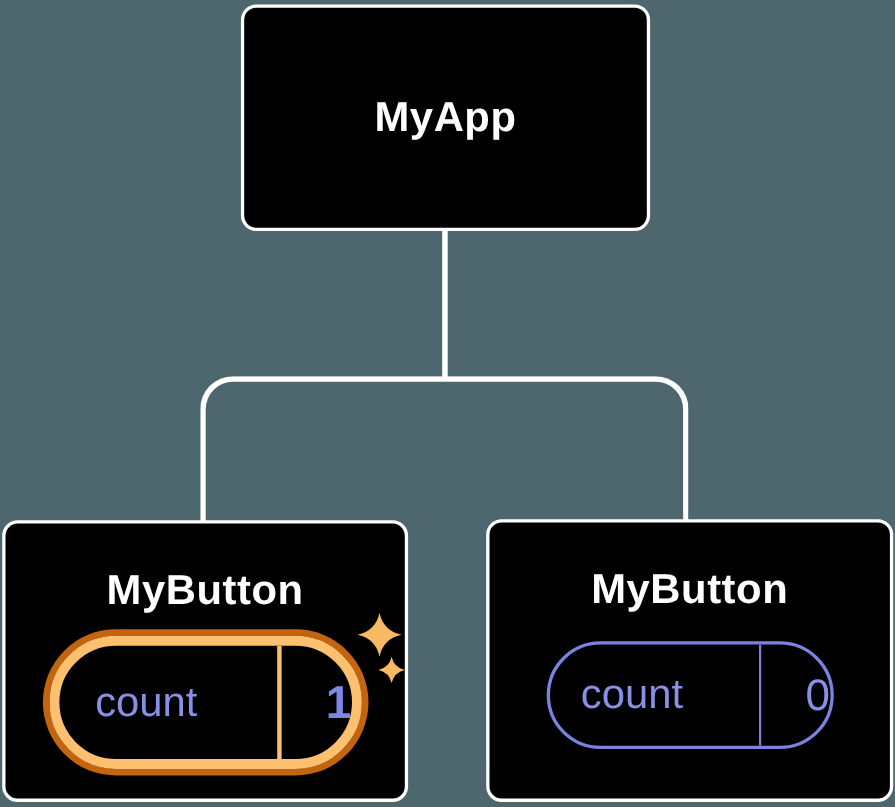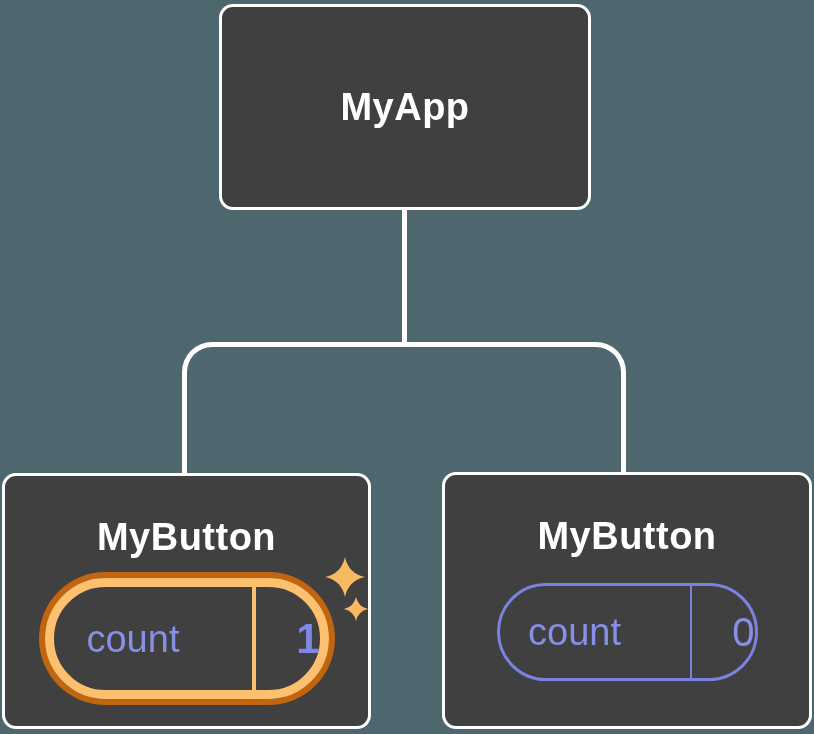--- a/index.html
+++ b/index.html
@@ -12,21 +12,21 @@
     position: relative;
     width: 814px;
     height: 734px;
     background: #4e676e;
     overflow: hidden;
   }
   
   .card {
     position: absolute;
     box-sizing: border-box;
-    background: #404040;
+    background: #000000;
     border: 3px solid #ffffff;
     border-radius: 14px;
   }
   .card-root {
     left: 219px; top: 4px;
     width: 372px; height: 206px;
     display: flex;
     align-items: center;
     justify-content: center;
   }

